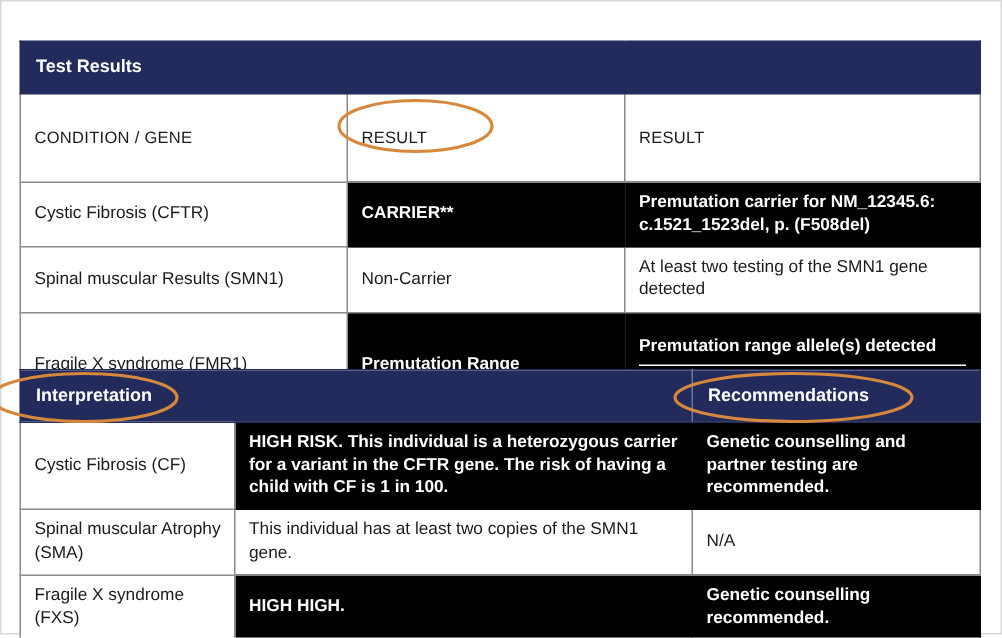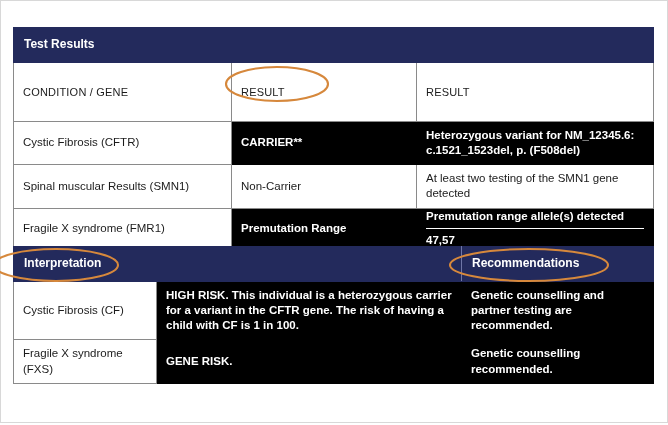--- a/index.html
+++ b/index.html
@@ -152,33 +152,33 @@
 
       <tr class="head-row">
         <td>CONDITION / GENE</td>
         <td>RESULT</td>
         <td>RESULT</td>
       </tr>
 
       <tr>
         <td class="cell-label">Cystic Fibrosis (CFTR)</td>
         <td class="cell-hl">CARRIER**</td>
-        <td class="cell-hl">Heterozygous variant for NM_12345.6: c.1521_1523del, p. (F508del)</td>
+        <td class="cell-hl">Premutation carrier for NM_12345.6: c.1521_1523del, p. (F508del)</td>
       </tr>
 
       <tr>
         <td class="cell-label">Spinal muscular Results (SMN1)</td>
         <td class="cell-plain">Non-Carrier</td>
         <td class="cell-plain">At least two testing of the SMN1 gene detected</td>
       </tr>
 
       <tr>
         <td class="cell-label">Fragile X syndrome (FMR1)</td>
         <td class="cell-hl">Premutation Range</td>
-        <td class="cell-hl" style="padding:0 9px;">
+        <td class="cell-hl" style="padding:15px 9px;">
           <span class="stack">
             <span class="line-a">Premutation range allele(s) detected</span>
             <span class="line-b">47,57</span>
           </span>
         </td>
       </tr>
     </tbody>
   </table>
 
   <table class="report-table" id="table-interpretation">
@@ -192,24 +192,29 @@
         <td colspan="2">Interpretation</td>
         <td>Recommendations</td>
       </tr>
 
       <tr>
         <td class="cell-label">Cystic Fibrosis (CF)</td>
         <td class="cell-hl">HIGH RISK. This individual is a heterozygous carrier for a variant in the CFTR gene. The risk of having a child with CF is 1 in 100.</td>
         <td class="cell-hl">Genetic counselling and partner testing are recommended.</td>
       </tr>
 
+      <tr>
+        <td class="cell-label">Spinal muscular Atrophy (SMA)</td>
+        <td class="cell-plain">This individual has at least two copies of the SMN1 gene.</td>
+        <td class="cell-plain">N/A</td>
+      </tr>
 
       <tr>
         <td class="cell-label">Fragile X syndrome (FXS)</td>
-        <td class="cell-hl">GENE RISK.</td>
+        <td class="cell-hl">HIGH HIGH.</td>
         <td class="cell-hl">Genetic counselling recommended.</td>
       </tr>
     </tbody>
   </table>
 
   <div class="annot" id="annot-status">
     <svg width="108" height="42" viewBox="0 0 108 42" aria-hidden="true">
       <ellipse cx="54" cy="21" rx="51" ry="17"></ellipse>
     </svg>
   </div>

